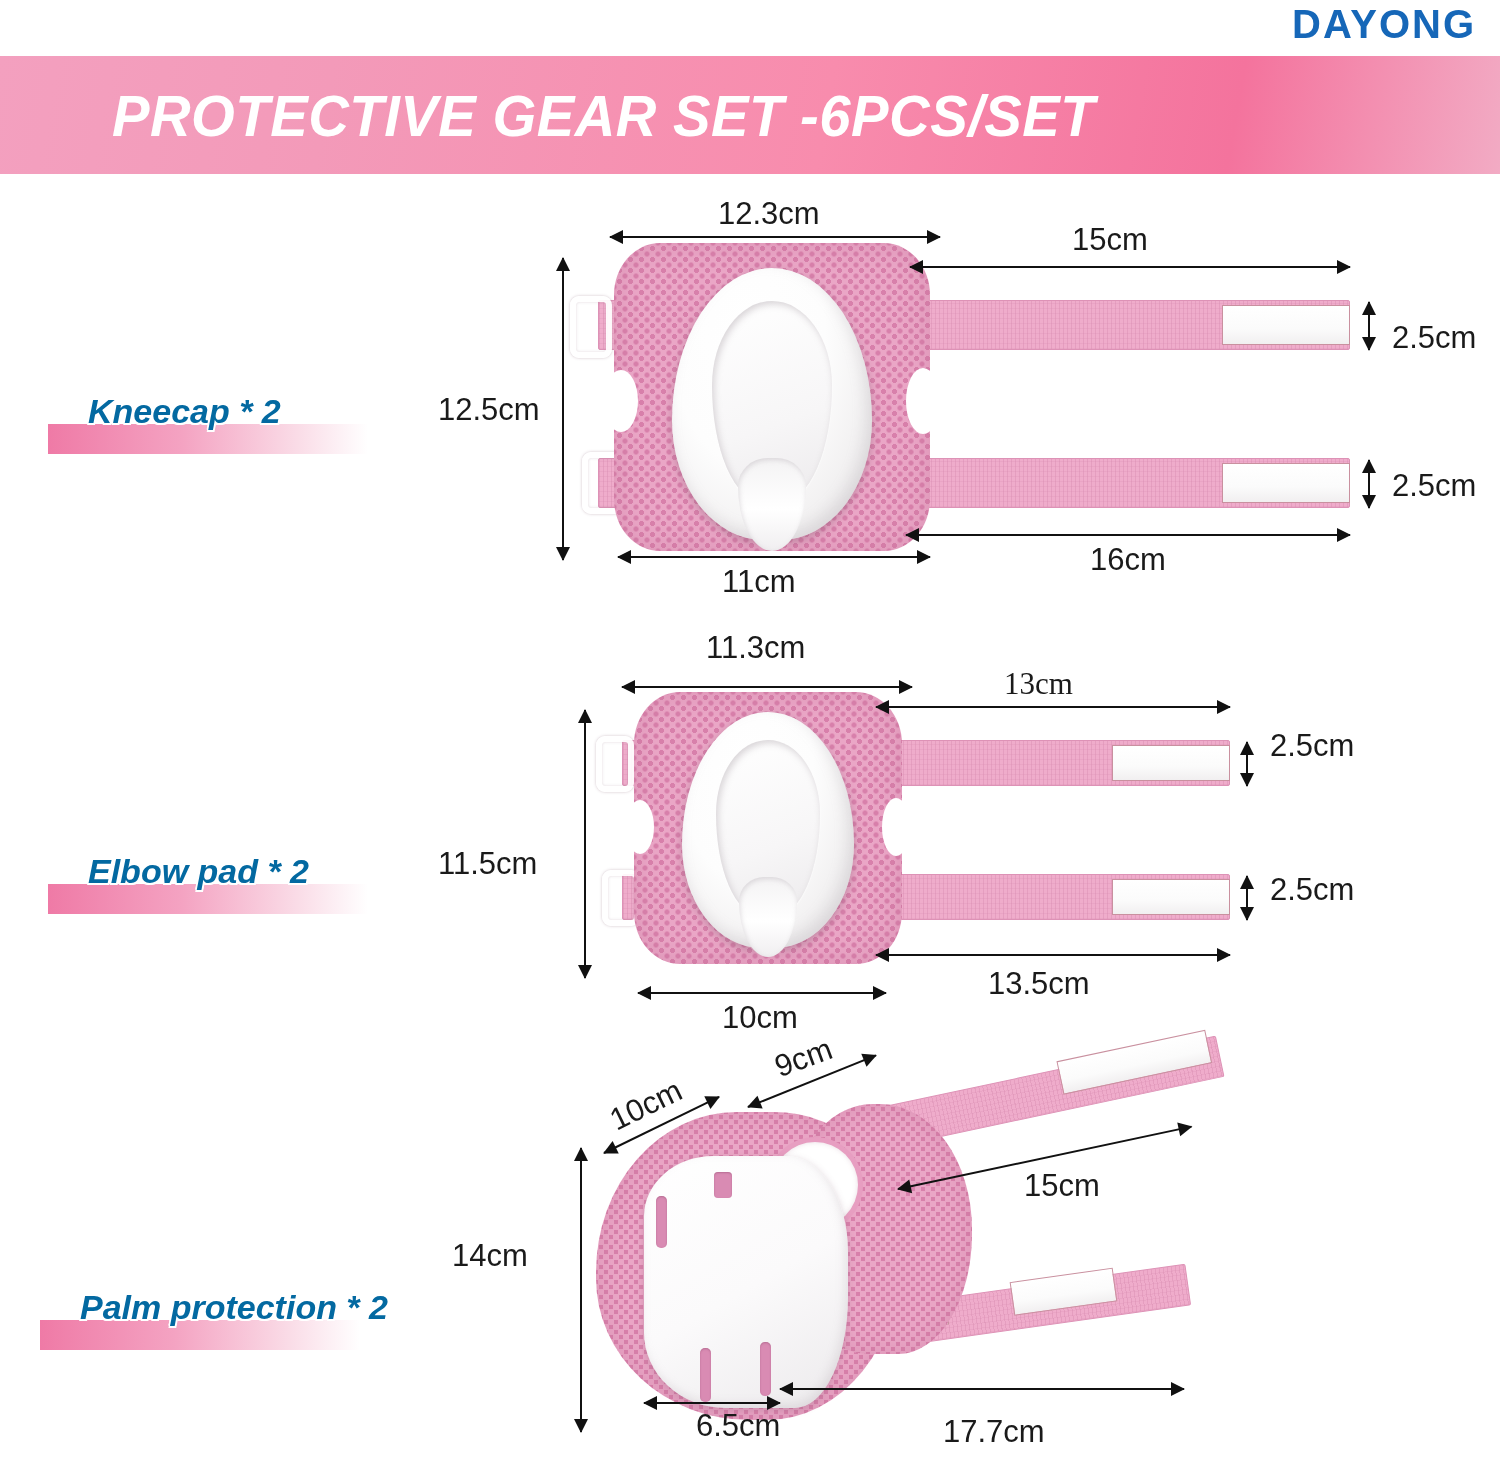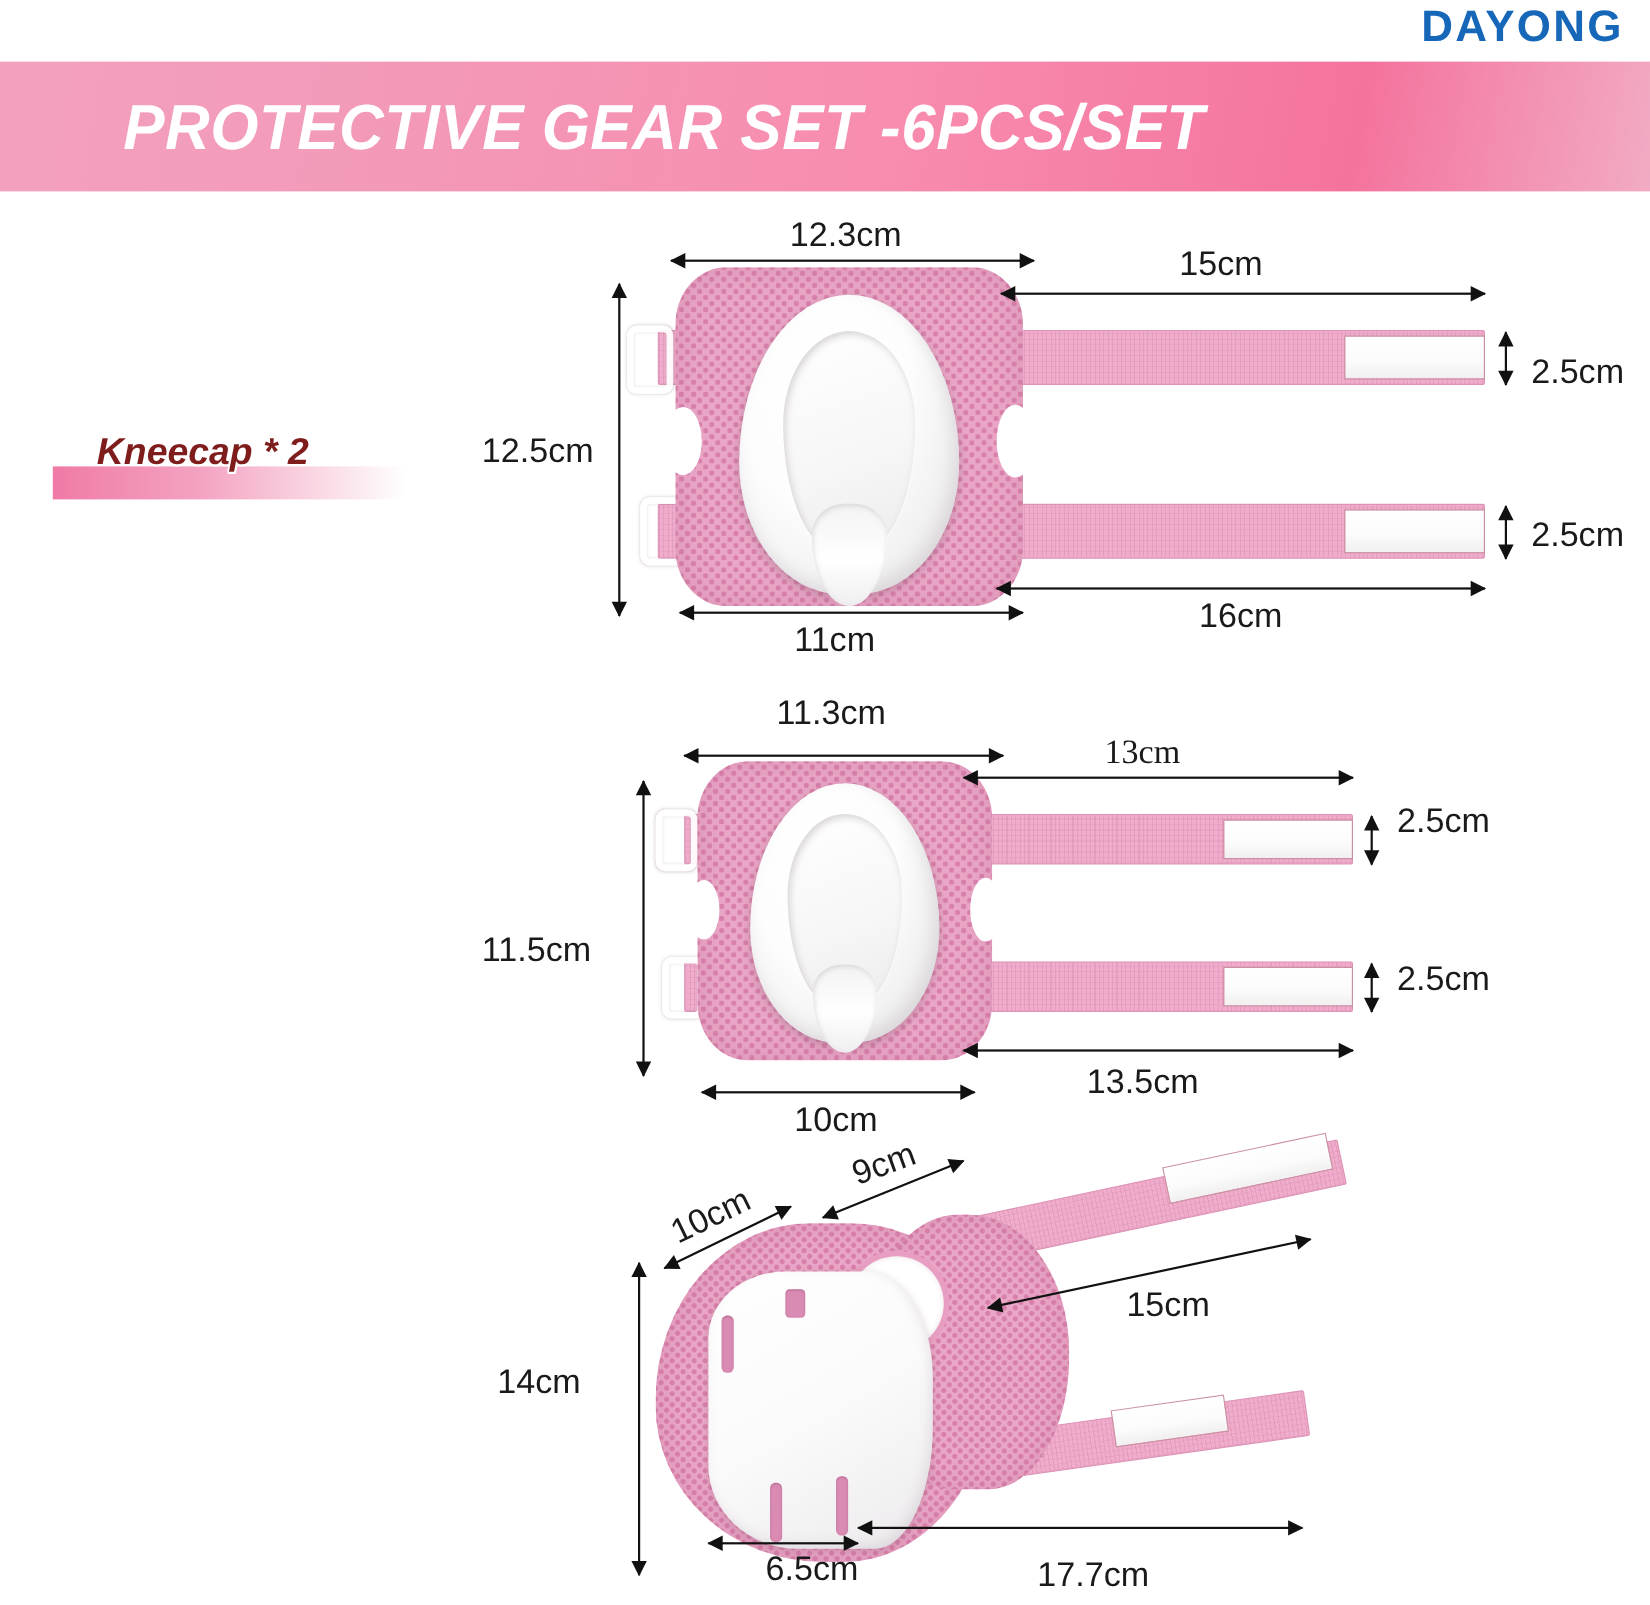--- a/index.html
+++ b/index.html
@@ -36,21 +36,21 @@
 
   
   .name-label { position: absolute; }
   .name-bar {
     position: absolute; left: 0; bottom: 0; height: 30px; width: 320px;
     background: linear-gradient(90deg,#ef7aa6 0%,#f4a3c2 42%,#fadce7 78%,#ffffff 100%);
   }
   .name-text {
     position: relative;
     font-size: 34px; font-weight: 700; font-style: italic;
-    color: #7f1d1d; white-space: nowrap;
+    color: #0369a1; white-space: nowrap;
     padding-left: 40px;
     text-shadow: -1.5px -1.5px 0 #fff, 1.5px -1.5px 0 #fff, -1.5px 1.5px 0 #fff,
                   1.5px 1.5px 0 #fff, 0 -1.5px 0 #fff, 0 1.5px 0 #fff,
                  -1.5px 0 0 #fff, 1.5px 0 0 #fff;
   }
 
   
   .dim {
     position: absolute;
     font-size: 31px; color: #1a1a1a;
@@ -213,20 +213,24 @@
 
   <div class="dim" style="left:1392px; top:320px;">2.5cm</div>
   <div class="arr arr-v" style="left:1368px; top:302px; height:48px;"></div>
 
   <div class="dim" style="left:1392px; top:468px;">2.5cm</div>
   <div class="arr arr-v" style="left:1368px; top:460px; height:48px;"></div>
 
   <div class="dim" style="left:1090px; top:542px;">16cm</div>
   <div class="arr arr-h" style="left:906px; top:534px; width:444px;"></div>
 
+  <div class="name-label" style="left:48px; top:852px; width:352px; height:62px;">
+    <div class="name-bar"></div>
+    <div class="name-text">Elbow pad * 2</div>
+  </div>
 
   <div class="art">
     <div class="strap" style="left:622px; top:740px; width:608px; height:46px;"></div>
     <div class="velcro" style="left:1112px; top:745px; width:118px; height:36px;"></div>
     <div class="strap" style="left:622px; top:874px; width:608px; height:46px;"></div>
     <div class="velcro" style="left:1112px; top:879px; width:118px; height:36px;"></div>
     <div class="buckle" style="left:596px; top:736px; width:38px; height:56px;"></div>
     <div class="buckle" style="left:602px; top:870px; width:38px; height:56px;"></div>
     <div class="mesh pad-body art" style="left:634px; top:692px; width:268px; height:272px;"></div>
     <div class="art" style="left:626px; top:800px; width:28px; height:54px; background:#fff; border-radius:50%;"></div>
@@ -251,20 +255,24 @@
 
   <div class="dim" style="left:1270px; top:728px;">2.5cm</div>
   <div class="arr arr-v" style="left:1246px; top:742px; height:44px;"></div>
 
   <div class="dim" style="left:1270px; top:872px;">2.5cm</div>
   <div class="arr arr-v" style="left:1246px; top:876px; height:44px;"></div>
 
   <div class="dim" style="left:988px; top:966px;">13.5cm</div>
   <div class="arr arr-h" style="left:876px; top:954px; width:354px;"></div>
 
+  <div class="name-label" style="left:40px; top:1288px; width:372px; height:62px;">
+    <div class="name-bar"></div>
+    <div class="name-text">Palm protection * 2</div>
+  </div>
 
   <div class="art">
 
     <div class="strap" style="left:868px; top:1110px; width:360px; height:42px; transform:rotate(-12deg); transform-origin:left center;"></div>
     <div class="velcro" style="left:1060px; top:1061px; width:152px; height:34px; transform:rotate(-12deg); transform-origin:left center;"></div>
 
     <div class="strap" style="left:800px; top:1318px; width:392px; height:42px; transform:rotate(-8deg); transform-origin:left center;"></div>
     <div class="velcro" style="left:836px; top:1306px; width:112px; height:34px; transform:rotate(-8deg); transform-origin:left center;"></div>
     <div class="velcro" style="left:1012px; top:1282px; width:104px; height:34px; transform:rotate(-8deg); transform-origin:left center;"></div>
 

